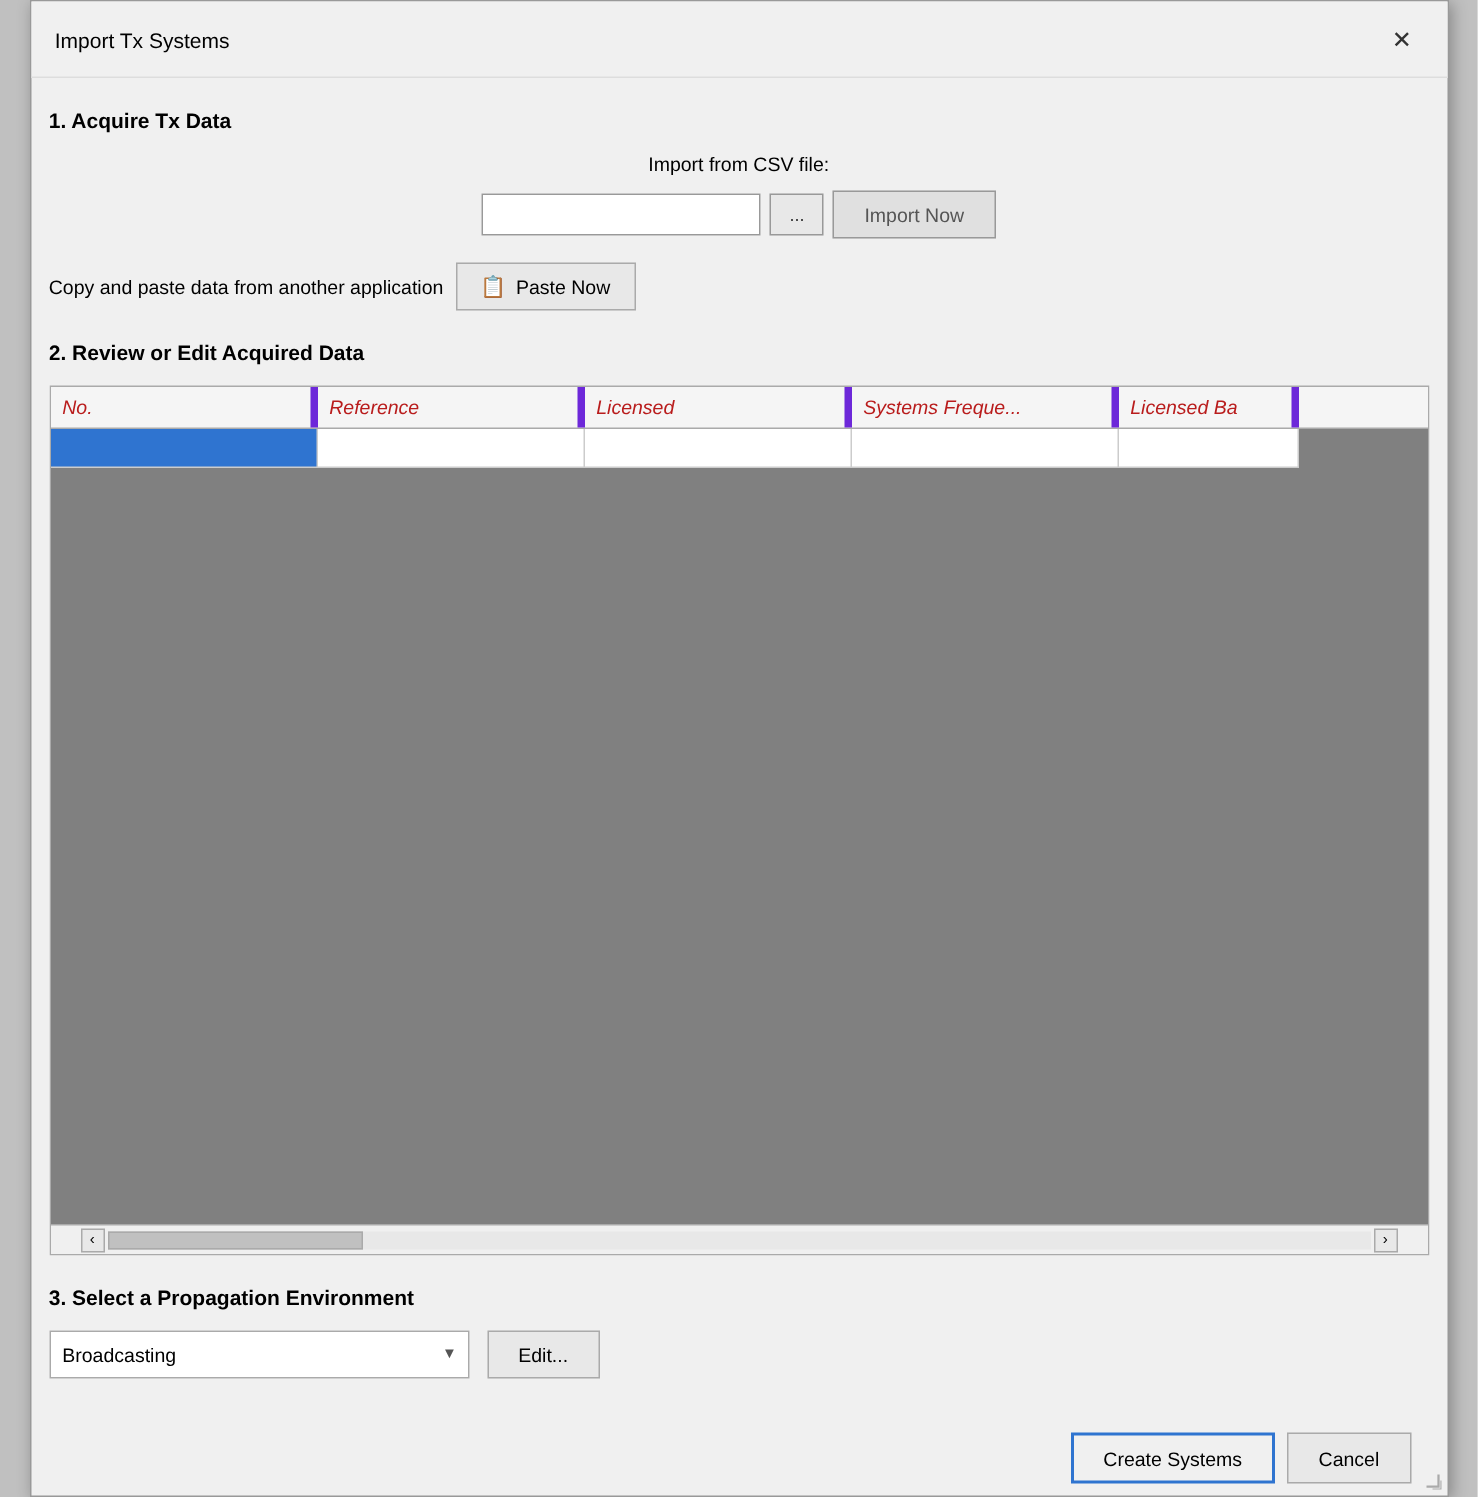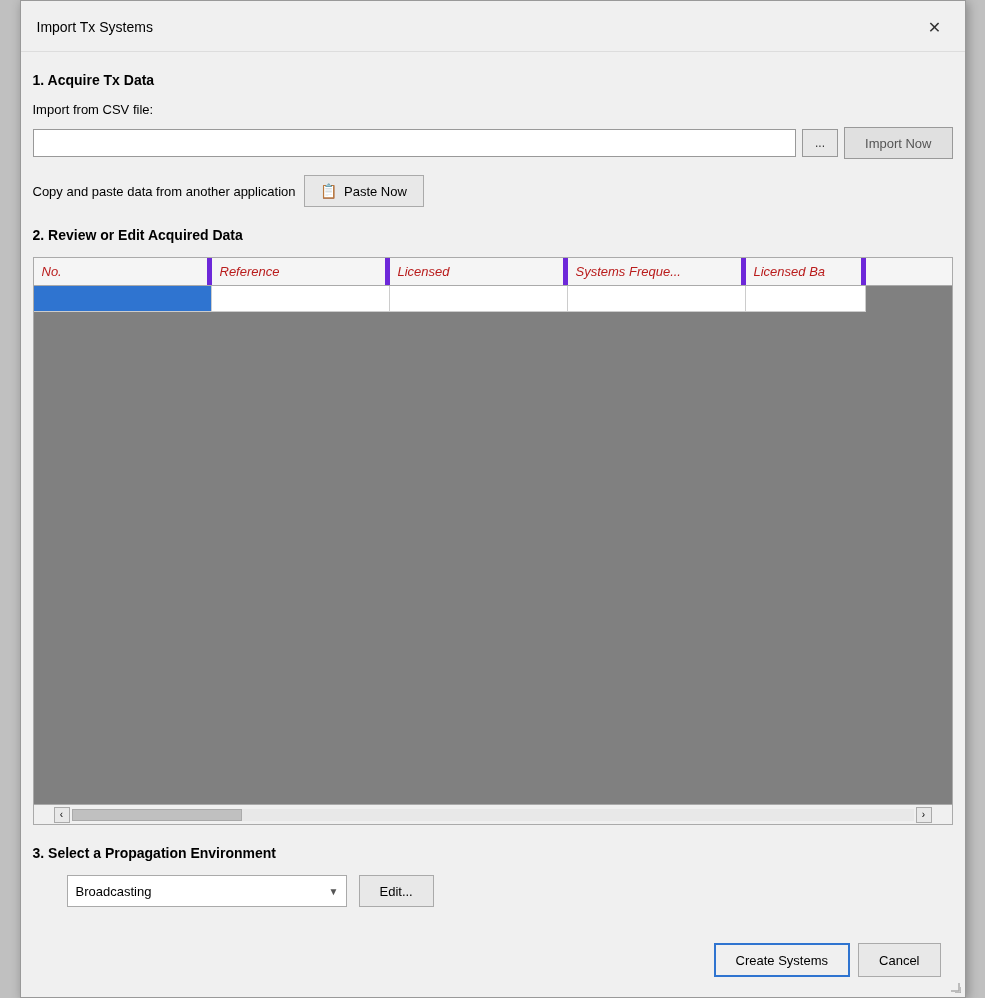--- a/index.html
+++ b/index.html
@@ -79,20 +79,21 @@
 
     .section {
       flex-shrink: 0;
     }
 
     
     .import-row {
       display: flex;
       flex-direction: column;
       gap: 6px;
+      align-items: center;
     }
 
     .import-label {
       color: #000;
       margin-bottom: 4px;
     }
 
     .import-file-row {
       display: flex;
       align-items: center;
@@ -276,21 +277,20 @@
     
     .section-3 {
       flex-shrink: 0;
     }
 
     .propagation-row {
       display: flex;
       align-items: center;
       gap: 12px;
       margin-top: 6px;
-      margin-left: 34px;
     }
 
     .select-wrapper {
       position: relative;
       width: 280px;
     }
 
     .select-wrapper select {
       width: 100%;
       height: 32px;
@@ -321,21 +321,21 @@
       cursor: pointer;
       font-size: 13px;
       color: #000;
     }
 
     
     .footer {
       display: flex;
       justify-content: flex-end;
       gap: 8px;
-      padding: 16px 24px 20px 24px;
+      padding: 16px 24px 8px 24px;
       flex-shrink: 0;
     }
 
     .create-systems-btn {
       height: 34px;
       padding: 0 20px;
       border: 2px solid #2f74d0;
       background: #f0f0f0;
       cursor: pointer;
       font-size: 13px;

